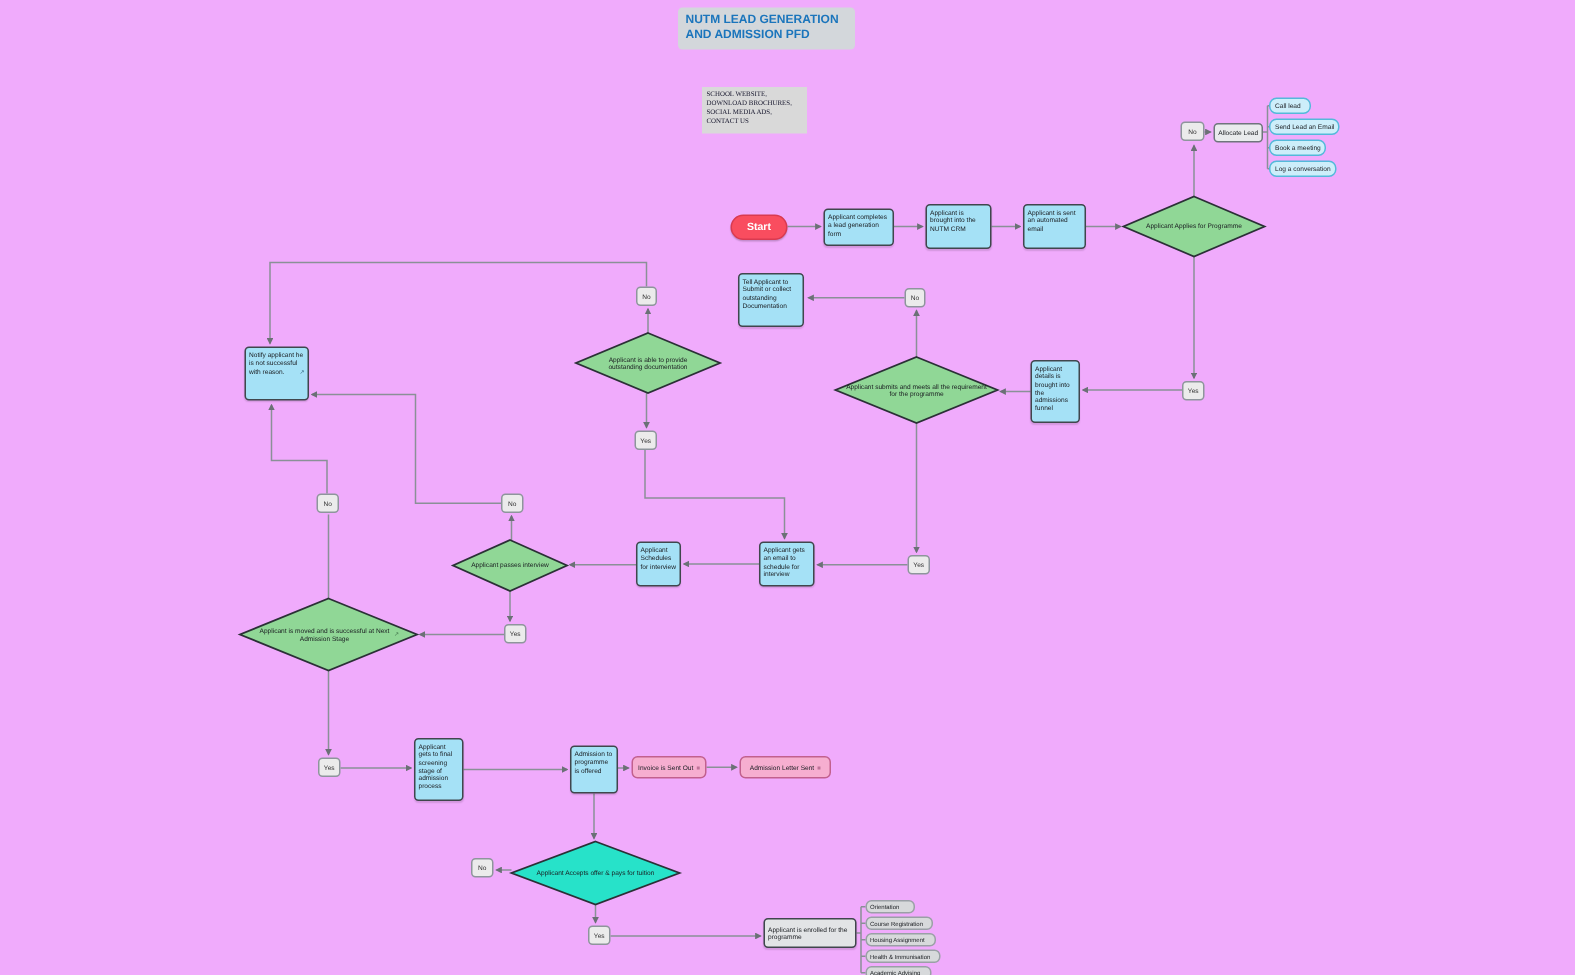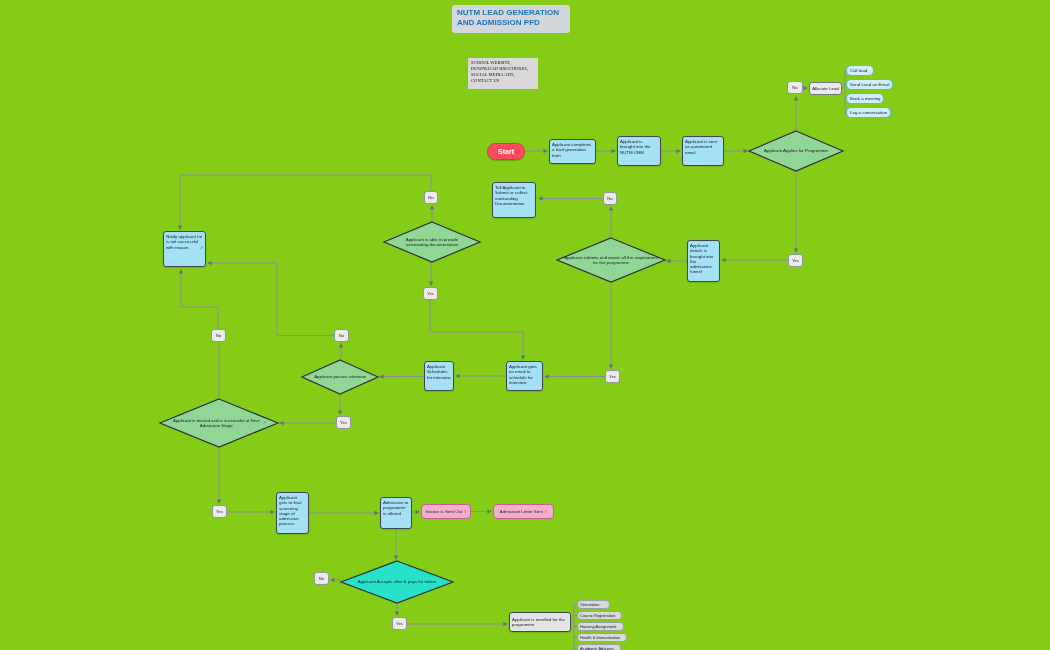--- a/index.html
+++ b/index.html
@@ -1,16 +1,16 @@
 <!DOCTYPE html>
 <html><head>
 <meta charset="utf-8">
 <style>
   html,body{margin:0;padding:0;background:#ffffff;}
-  #canvas{position:relative;width:1050px;height:650px;background:#84cc16;overflow:hidden;
+  #canvas{position:relative;width:1050px;height:650px;background:#f0abfc;overflow:hidden;
           font-family:"Liberation Sans",sans-serif;color:#1a1d21;}
   #flow-svg{position:absolute;left:0;top:0;}
   .node{position:absolute;box-sizing:border-box;font-size:4.4px;line-height:1.2;
         padding:2px;text-align:left;border-radius:3px;box-shadow:0 1px 1px rgba(0,0,0,.12);}
   .blue{background:#a5e1f6;border:1px solid #40464d;}
   .grayrect{background:#e2e4e6;border:1px solid #40464d;display:flex;align-items:center;}
   .pill{position:absolute;box-sizing:border-box;background:#ebebeb;border:1px solid #8e959c;
         border-radius:3px;font-size:4.4px;display:flex;align-items:center;justify-content:center;
         text-align:center;color:#333;}
   .cyanpill{position:absolute;box-sizing:border-box;background:#cdeefa;border:1px solid #54b9da;

